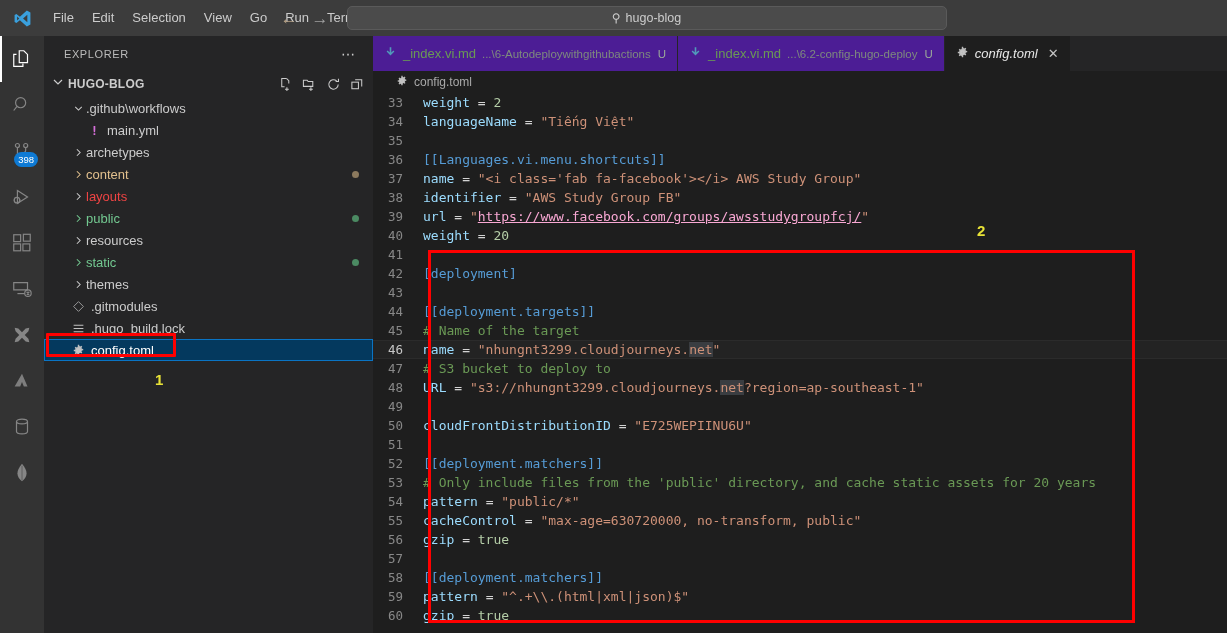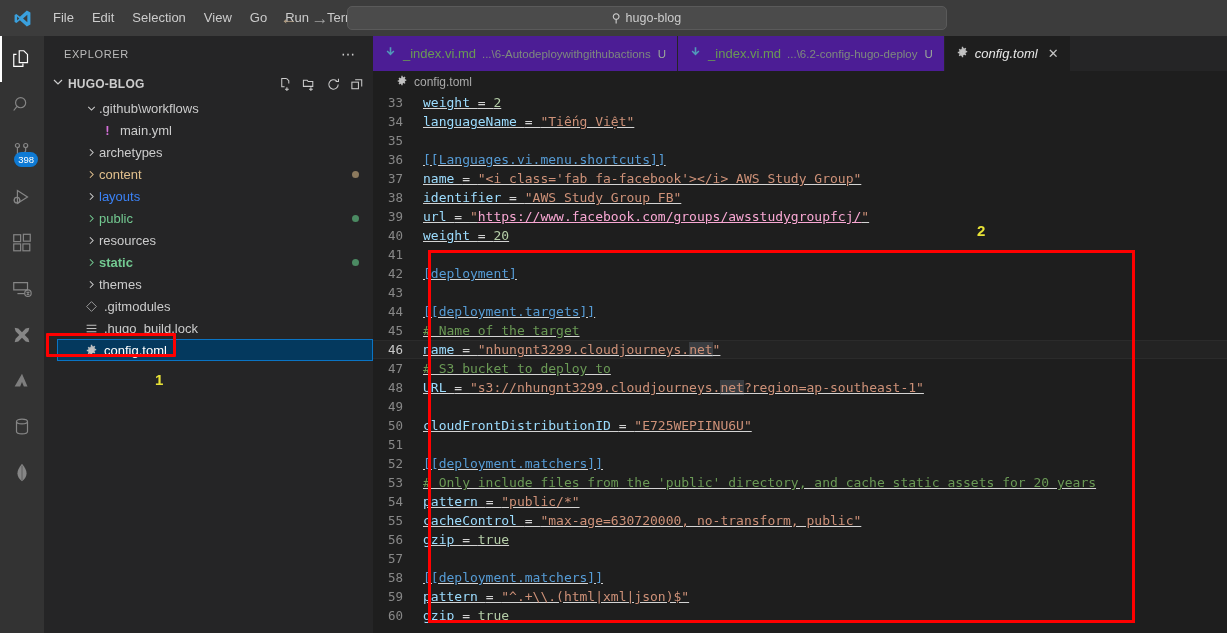--- a/index.html
+++ b/index.html
@@ -77,21 +77,21 @@
     justify-content: space-between;
   }
   .tree-root-left { display: flex; align-items: center; gap: 2px; }
   .tree-root-name { color: #cccccc; font-size: 12px; font-weight: bold; letter-spacing: .2px; }
   .tree-actions { display: flex; align-items: center; gap: 9px; }
   .tree-actions svg { display: block; }
 
   .tree { flex: 1 1 auto; overflow: hidden; padding-top: 0; }
   .trow {
     height: 22px; display: flex; align-items: center; position: relative;
-    font-size: 13px; color: #cccccc; cursor: default; padding-right: 12px; margin-left: 13px;
+    font-size: 13px; color: #cccccc; cursor: default; padding-right: 12px;
   }
   .trow .chev { width: 16px; display: flex; align-items: center; justify-content: center; flex: 0 0 16px; }
   .trow .ficon { width: 17px; display: flex; align-items: center; justify-content: center; flex: 0 0 17px; }
   .trow .lbl { white-space: nowrap; }
   .trow .dot {
     position: absolute; right: 14px; width: 7px; height: 7px; border-radius: 50%;
   }
   .trow.selected { background: #04395e; outline: 1px solid #0a74c4; outline-offset: -1px; }
 
   
@@ -126,21 +126,21 @@
     font-family: "DejaVu Sans Mono", "Liberation Mono", monospace; font-size: 13px;
     white-space: pre;
   }
   .cline.cur { background: #232323; box-shadow: inset 0 1px 0 #2b2b2b, inset 0 -1px 0 #2b2b2b; }
   .lnum {
     width: 46px; flex: 0 0 46px; text-align: right; padding-right: 16px;
     color: #888888; font-size: 12.5px;
     font-family: "DejaVu Sans Mono", "Liberation Mono", monospace;
   }
   .lnum.cur { color: #c6c6c6; }
-  .ctext { color: #d4d4d4; padding-left: 4px; text-decoration: underline; }
+  .ctext { color: #d4d4d4; padding-left: 4px; }
 
   .tok-key { color: #9cdcfe; }
   .tok-str { color: #ce9178; }
   .tok-num { color: #b5cea8; }
   .tok-cmt { color: #6a9955; }
   .tok-tbl { color: #569cd6; }
   .tok-plain { color: #d4d4d4; }
   .tok-link { color: #f9a8d4; text-decoration: underline; }
   .hl-match { background: #3a3d41; }
 
@@ -334,21 +334,21 @@
           <span class="lbl" style="color:#e2c08d;">content</span>
           <span class="dot" style="background:#8c7a5e;"></span>
         </div>
 
         <div class="trow" style="padding-left:26px;">
           <span class="chev">
             <svg width="13" height="13" viewBox="0 0 16 16" fill="none" stroke="#cccccc" stroke-width="1.3">
                 <path d="M6 4l4 4-4 4"></path>
               </svg>
           </span>
-          <span class="lbl" style="color:#3b82f6;">layouts</span>
+          <span class="lbl" style="color:#ef4444;">layouts</span>
         </div>
 
         <div class="trow" style="padding-left:26px;">
           <span class="chev">
             <svg width="13" height="13" viewBox="0 0 16 16" fill="none" stroke="#73c991" stroke-width="1.3">
                 <path d="M6 4l4 4-4 4"></path>
               </svg>
           </span>
           <span class="lbl" style="color:#73c991;">public</span>
           <span class="dot" style="background:#4b8a62;"></span>
@@ -362,21 +362,21 @@
           </span>
           <span class="lbl" style="color:#cccccc;">resources</span>
         </div>
 
         <div class="trow" style="padding-left:26px;">
           <span class="chev">
             <svg width="13" height="13" viewBox="0 0 16 16" fill="none" stroke="#73c991" stroke-width="1.3">
                 <path d="M6 4l4 4-4 4"></path>
               </svg>
           </span>
-          <span class="lbl" style="color:#73c991;font-weight:bold;">static</span>
+          <span class="lbl" style="color:#73c991;">static</span>
           <span class="dot" style="background:#4b8a62;"></span>
         </div>
 
         <div class="trow" style="padding-left:26px;">
           <span class="chev">
             <svg width="13" height="13" viewBox="0 0 16 16" fill="none" stroke="#cccccc" stroke-width="1.3">
                 <path d="M6 4l4 4-4 4"></path>
               </svg>
           </span>
           <span class="lbl" style="color:#cccccc;">themes</span>

